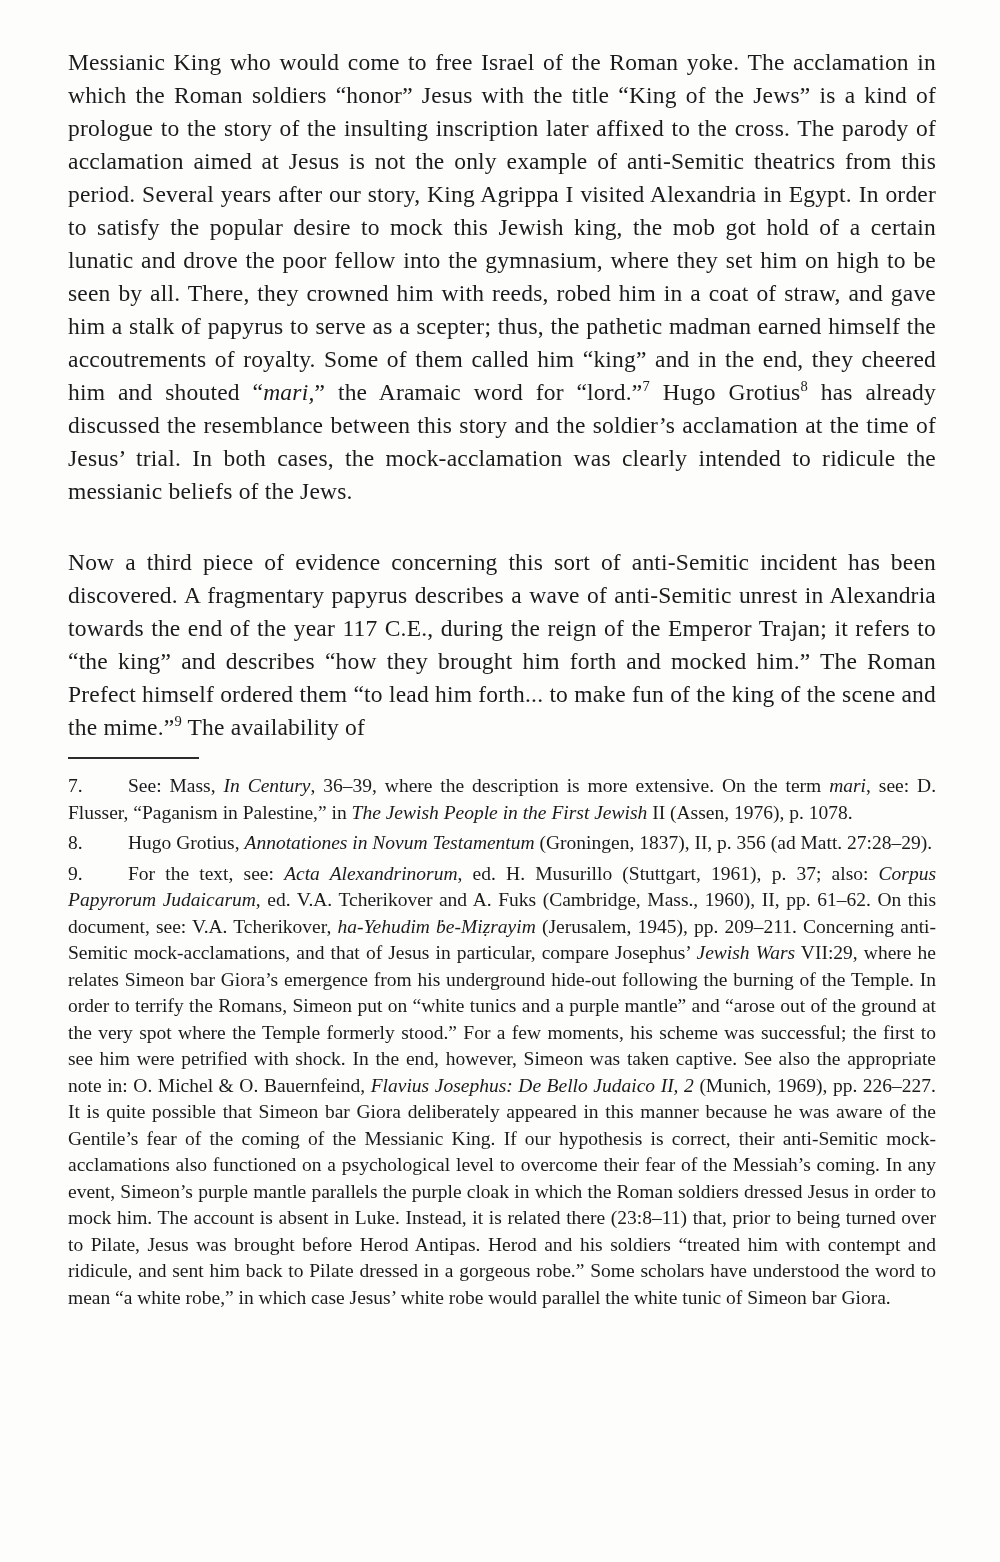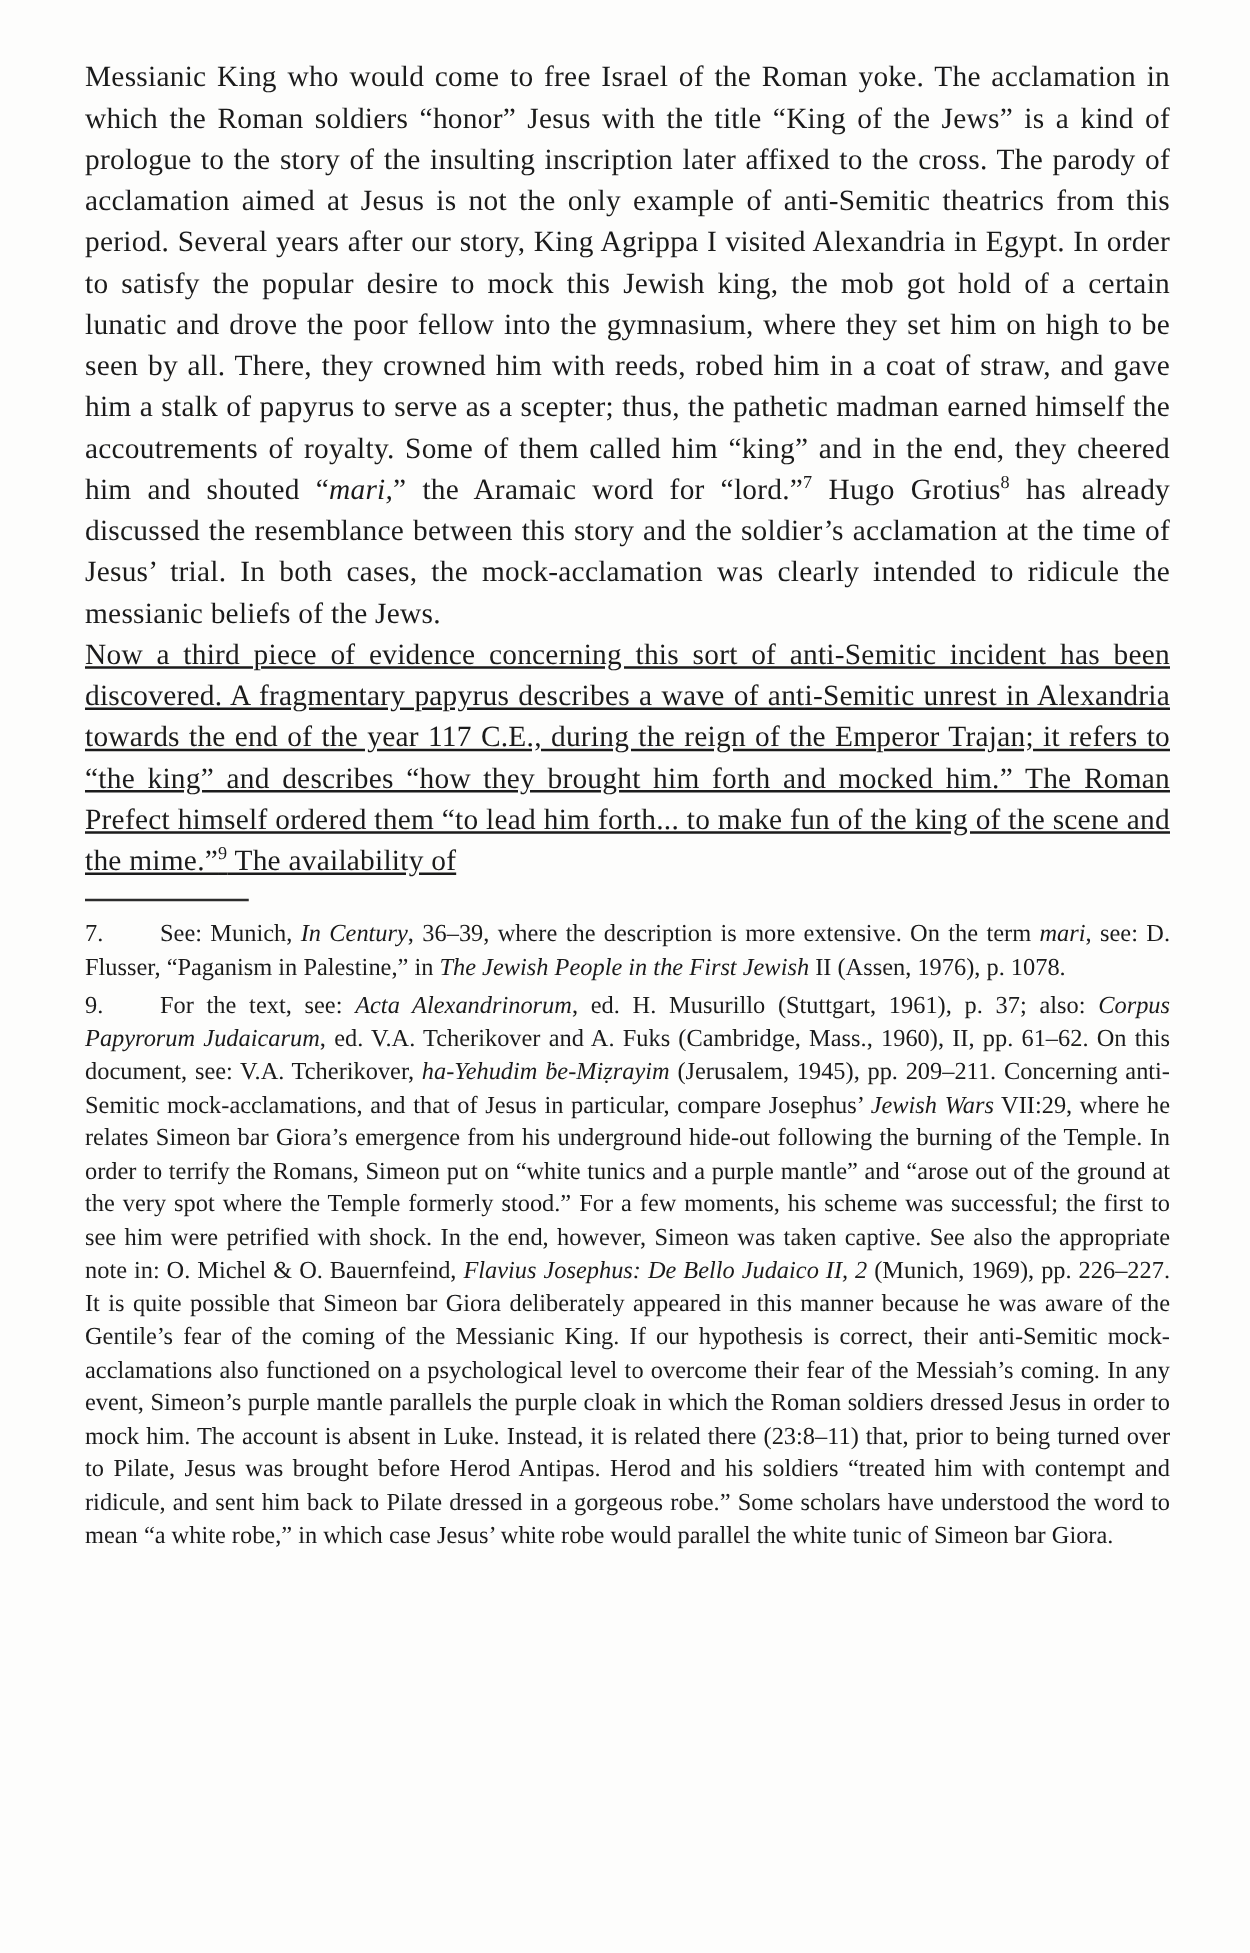--- a/index.html
+++ b/index.html
@@ -24,21 +24,21 @@
     width: 868px;
   }
   .para {
     margin: 0;
     font-size: 23.5px;
     line-height: 33px;
     text-align: justify;
     letter-spacing: 0.2px;
   }
   .para + .para {
-    text-decoration: underline;
+    margin-top: 38px;
   }
   sup {
     font-size: 0.62em;
     line-height: 0;
     vertical-align: super;
   }
   .fn-sep {
     width: 131px;
     height: 0;
     border-top: 2.5px solid #2c2c2c;
@@ -70,21 +70,24 @@
 
     <div>
       <p class="para"><span>Messianic King who would come to free Israel of the Roman yoke. The acclamation in which the Roman soldiers “honor” Jesus with the title “King of the Jews” is a kind of prologue to the story of the insulting inscription later affixed to the cross. The parody of acclamation aimed at Jesus is not the only example of anti-Semitic theatrics from this period. Several years after our story, King Agrippa I visited Alexandria in Egypt. In order to satisfy the popular desire to mock this Jewish king, the mob got hold of a certain lunatic and drove the poor fellow into the gymnasium, where they set him on high to be seen by all. There, they crowned him with reeds, robed him in a coat of straw, and gave him a stalk of papyrus to serve as a scepter; thus, the pathetic madman earned himself the accoutrements of royalty. Some of them called him “king” and in the end, they cheered him and shouted “</span><i>mari,</i><span>” the Aramaic word for “lord.”</span><sup>7</sup><span> Hugo Grotius</span><sup>8</sup><span> has already discussed the resemblance between this story and the soldier’s acclamation at the time of Jesus’ trial. In both cases, the mock-acclamation was clearly intended to ridicule the messianic beliefs of the Jews.</span></p>
       <p class="para"><span>Now a third piece of evidence concerning this sort of anti-Semitic incident has been discovered. A fragmentary papyrus describes a wave of anti-Semitic unrest in Alexandria towards the end of the year 117 C.E., during the reign of the Emperor Trajan; it refers to “the king” and describes “how they brought him forth and mocked him.” The Roman Prefect himself ordered them “to lead him forth... to make fun of the king of the scene and the mime.”</span><sup>9</sup><span> The availability of</span></p>
     </div>
 
     <div class="fn-sep"></div>
 
     <div>
       <p class="footnote">
-        <span class="fn-marker">7.</span><span><span>See: Munich, </span><i>In Century</i><span>, 36–39, where the description is more extensive. On the term </span><i>mari</i><span>, see: D. Flusser, “Paganism in Palestine,” in </span><i>The Jewish People in the First Jewish</i><span> II (Assen, 1976), p. 1078.</span></span>
+        <span class="fn-marker">7.</span><span><span>See: Mass, </span><i>In Century</i><span>, 36–39, where the description is more extensive. On the term </span><i>mari</i><span>, see: D. Flusser, “Paganism in Palestine,” in </span><i>The Jewish People in the First Jewish</i><span> II (Assen, 1976), p. 1078.</span></span>
+      </p>
+      <p class="footnote">
+        <span class="fn-marker">8.</span><span><span>Hugo Grotius, </span><i>Annotationes in Novum Testamentum</i><span> (Groningen, 1837), II, p. 356 (ad Matt. 27:28–29).</span></span>
       </p>
       <p class="footnote">
         <span class="fn-marker">9.</span><span><span>For the text, see: </span><i>Acta Alexandrinorum</i><span>, ed. H. Musurillo (Stuttgart, 1961), p. 37; also: </span><i>Corpus Papyrorum Judaicarum</i><span>, ed. V.A. Tcherikover and A. Fuks (Cambridge, Mass., 1960), II, pp. 61–62. On this document, see: V.A. Tcherikover, </span><i>ha-Yehudim ḃe-Miẓrayim</i><span> (Jerusalem, 1945), pp. 209–211. Concerning anti-Semitic mock-acclamations, and that of Jesus in particular, compare Josephus’ </span><i>Jewish Wars</i><span> VII:29, where he relates Simeon bar Giora’s emergence from his underground hide-out following the burning of the Temple. In order to terrify the Romans, Simeon put on “white tunics and a purple mantle” and “arose out of the ground at the very spot where the Temple formerly stood.” For a few moments, his scheme was successful; the first to see him were petrified with shock. In the end, however, Simeon was taken captive. See also the appropriate note in: O. Michel &amp; O. Bauernfeind, </span><i>Flavius Josephus: De Bello Judaico II, 2</i><span> (Munich, 1969), pp. 226–227. It is quite possible that Simeon bar Giora deliberately appeared in this manner because he was aware of the Gentile’s fear of the coming of the Messianic King. If our hypothesis is correct, their anti-Semitic mock-acclamations also functioned on a psychological level to overcome their fear of the Messiah’s coming. In any event, Simeon’s purple mantle parallels the purple cloak in which the Roman soldiers dressed Jesus in order to mock him. The account is absent in Luke. Instead, it is related there (23:8–11) that, prior to being turned over to Pilate, Jesus was brought before Herod Antipas. Herod and his soldiers “treated him with contempt and ridicule, and sent him back to Pilate dressed in a gorgeous robe.” Some scholars have understood the word to mean “a white robe,” in which case Jesus’ white robe would parallel the white tunic of Simeon bar Giora.</span></span>
       </p>
     </div>
   </div>
 
   <div class="page-number">33</div>
 </div>
 

